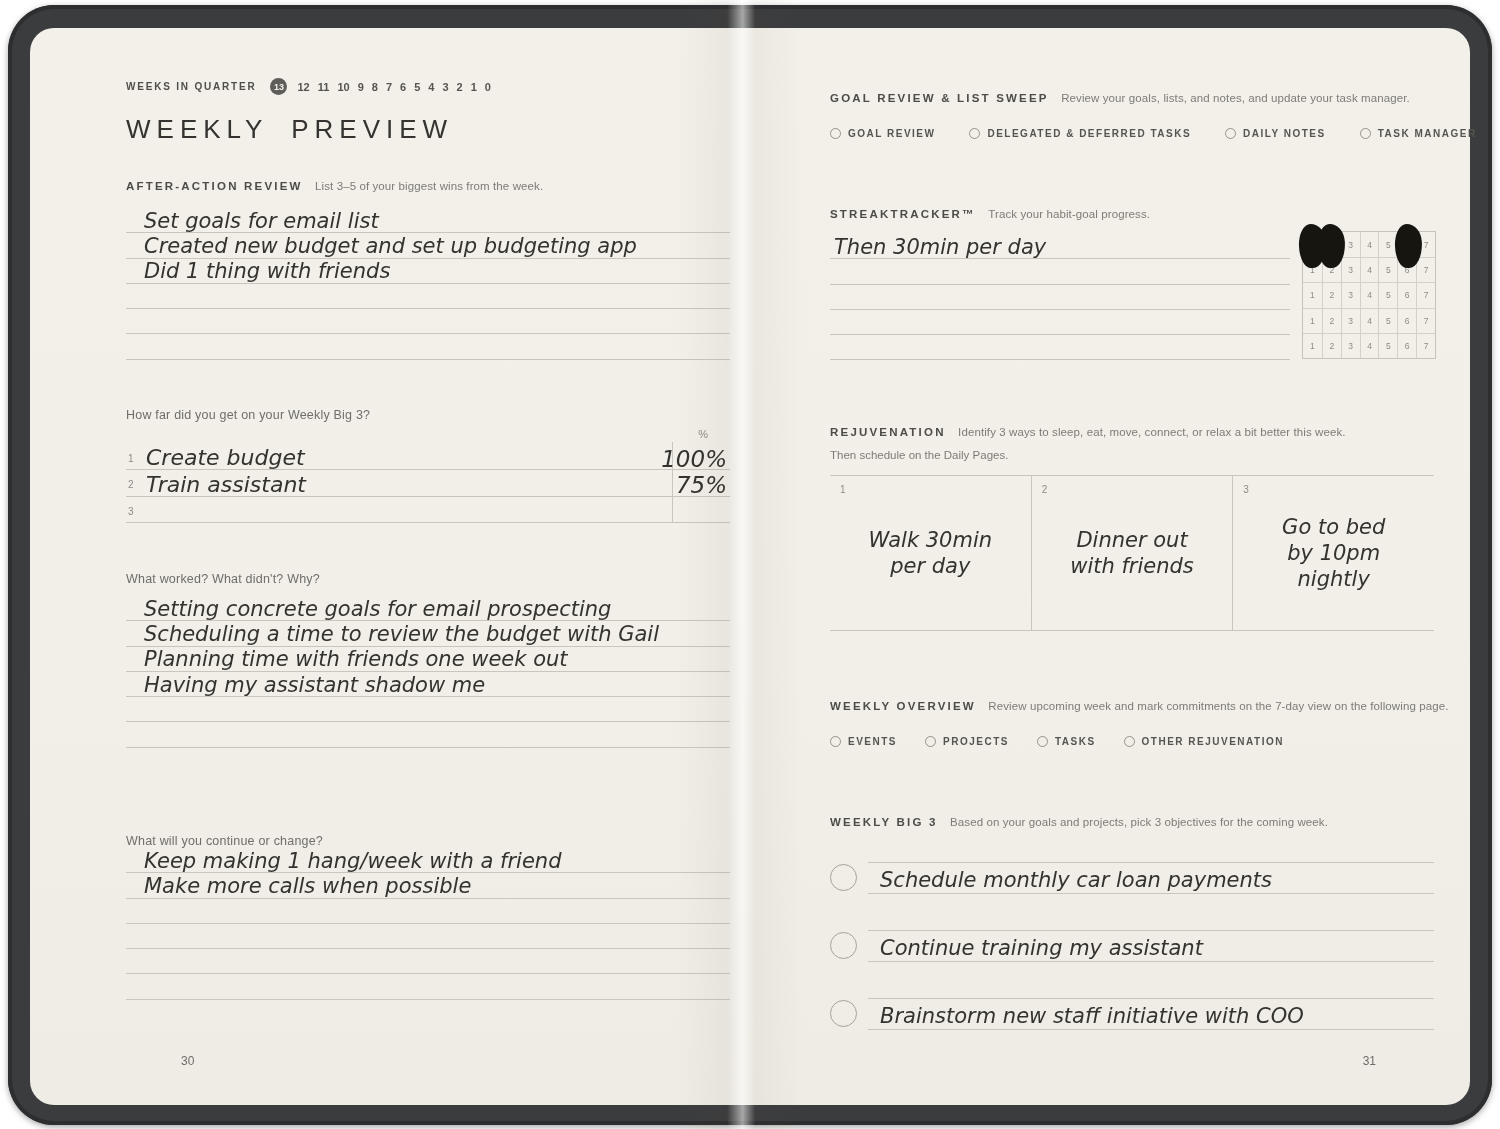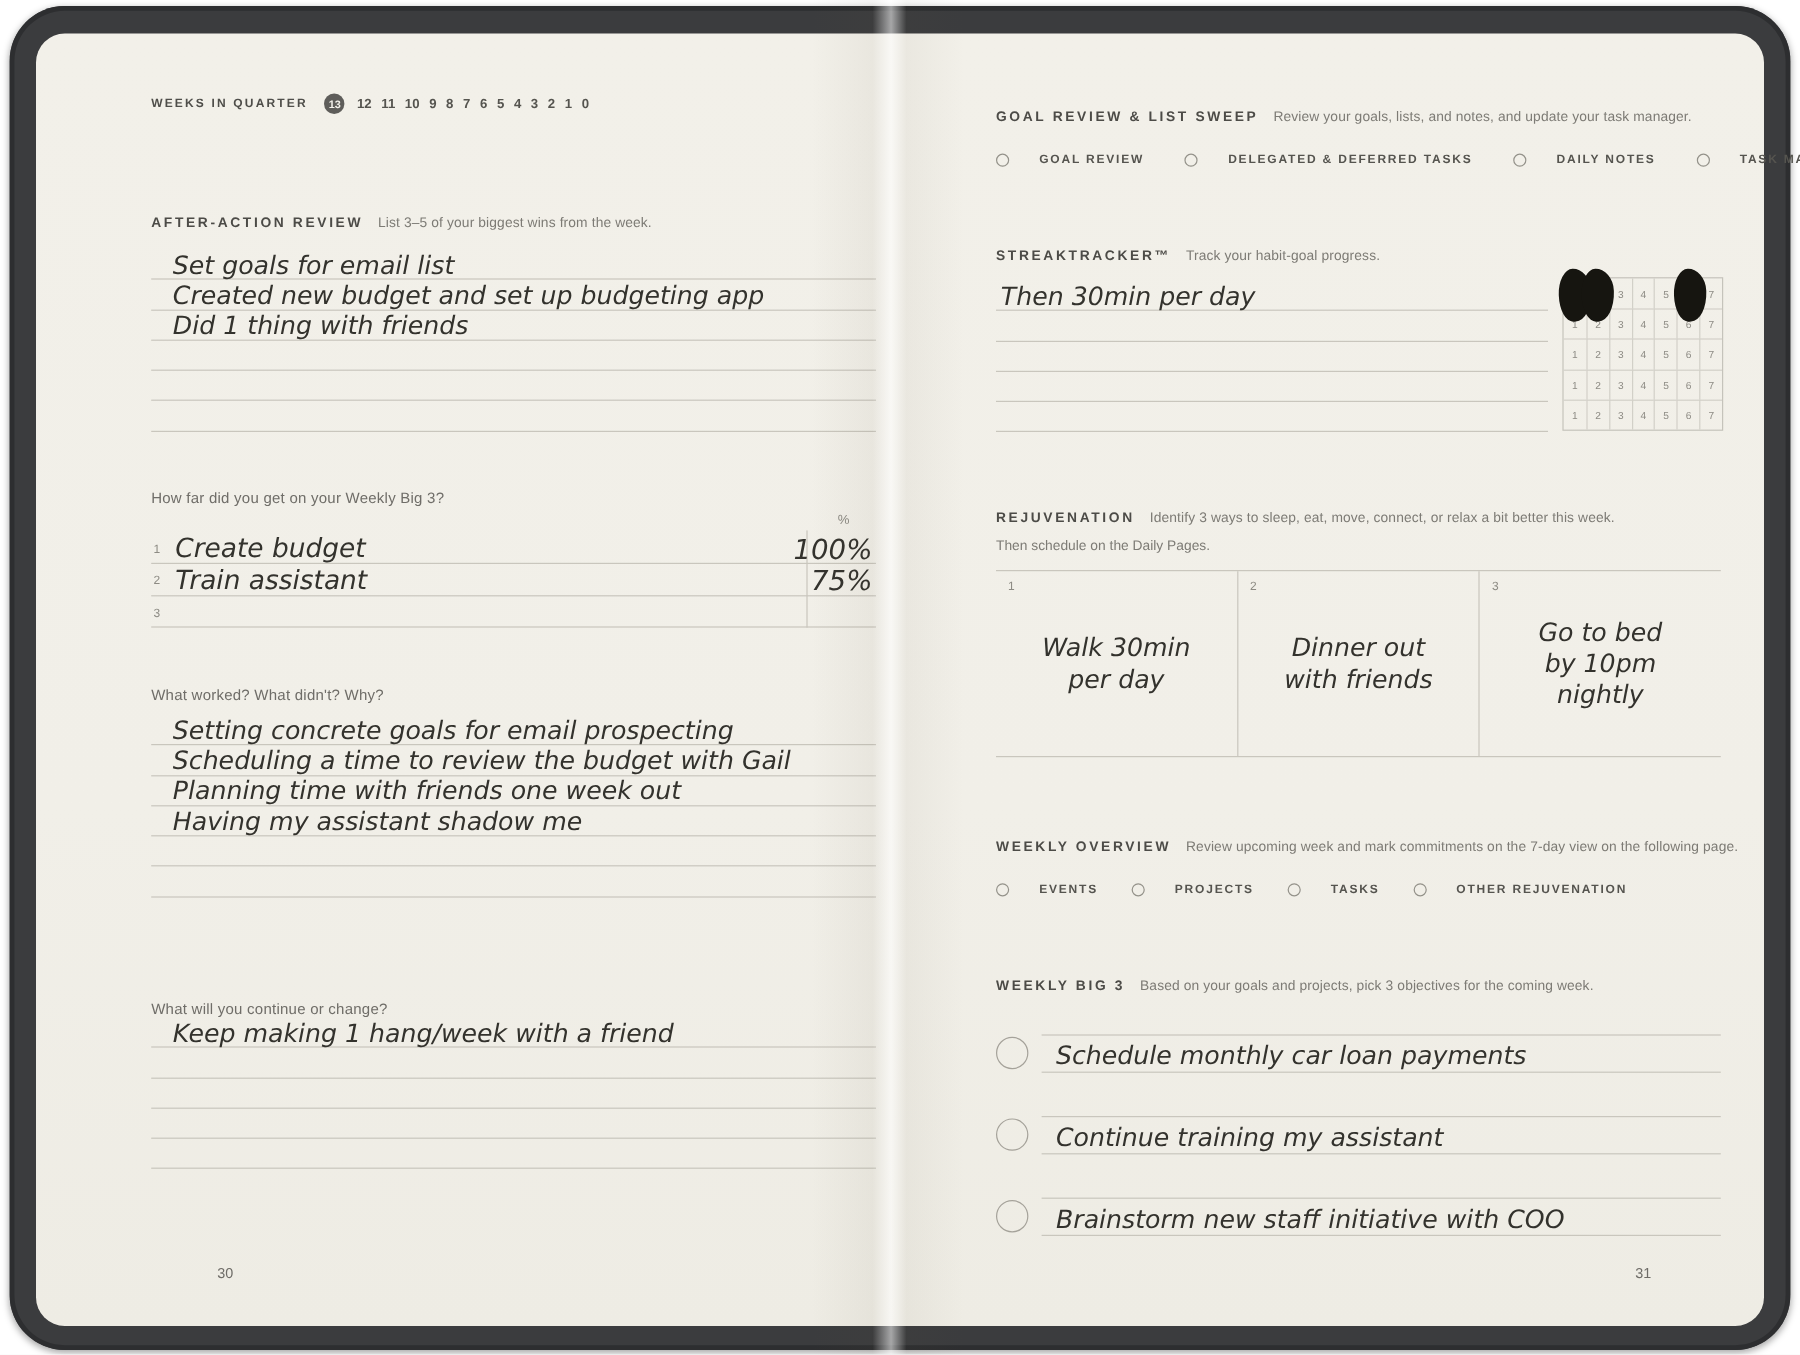--- a/index.html
+++ b/index.html
@@ -50,21 +50,21 @@
   .b3-divider { position:absolute; right:57px; top:14px; bottom:0; width:1px; background:#c9c6bd; }
   .b3row { position:relative; height:26.3px; border-bottom:1px solid #c9c6bd; }
   .b3num { position:absolute; left:2px; top:9px; font-size:10px; color:#8d8b84; }
   .b3goal { position:absolute; left:20px; bottom:0; font-size:22px; line-height:1.05; white-space:nowrap; }
   .b3pct { position:absolute; right:3px; bottom:-2px; font-size:23px; line-height:1.05; }
 
   
   .cb-row { display:flex; align-items:center; }
   .cb-row.goal { gap:34px; }
   .cb-row.ov { gap:28px; }
-  .cb-item { display:flex; align-items:center; gap:25px; }
+  .cb-item { display:flex; align-items:center; gap:7px; }
   .cb { width:11px; height:11px; border:1.2px solid #94928a; border-radius:50%; flex:none; background:transparent; }
   .cb-label { font-size:10px; font-weight:700; letter-spacing:1.5px; color:#55544f; white-space:nowrap; }
 
   
   .streak-body { position:relative; margin-top:12px; }
   .streak-lines { width:460px; }
   .streak-lines .hw-line span { left:4px; }
   .streak-grid { position:absolute; left:472px; top:-3px; width:134px; height:128px;
                  border:1px solid #c5c3bb; display:grid;
                  grid-template-columns:repeat(7,1fr); grid-template-rows:repeat(5,1fr); }
@@ -119,20 +119,21 @@
               <span class="cd-num">6</span>
               <span class="cd-num">5</span>
               <span class="cd-num">4</span>
               <span class="cd-num">3</span>
               <span class="cd-num">2</span>
               <span class="cd-num">1</span>
               <span class="cd-num">0</span>
             </span>
         </div>
 
+        <div class="sec page-title" style="top:86px">WEEKLY PREVIEW</div>
 
         <div class="sec" style="top:148px">
           <div style="white-space:nowrap">
             <span class="sec-label">AFTER-ACTION REVIEW</span>
             <span class="sec-sub">List 3–5 of your biggest wins from the week.</span>
           </div>
           <div style="margin-top:14px">
             <div class="hw-line">
                 <span class="hw">Set goals for email list</span>
               </div>
@@ -199,20 +200,23 @@
                 <span class="hw"></span>
               </div>
           </div>
         </div>
 
         <div class="sec" style="top:806px">
           <div class="q-label">What will you continue or change?</div>
           <div style="margin-top:0px">
             <div class="hw-line">
                 <span class="hw">Keep making 1 hang/week with a friend</span>
+              </div>
+            <div class="hw-line">
+                <span class="hw">Make more calls when possible</span>
               </div>
             <div class="hw-line">
                 <span class="hw"></span>
               </div>
             <div class="hw-line">
                 <span class="hw"></span>
               </div>
             <div class="hw-line">
                 <span class="hw"></span>
               </div>

